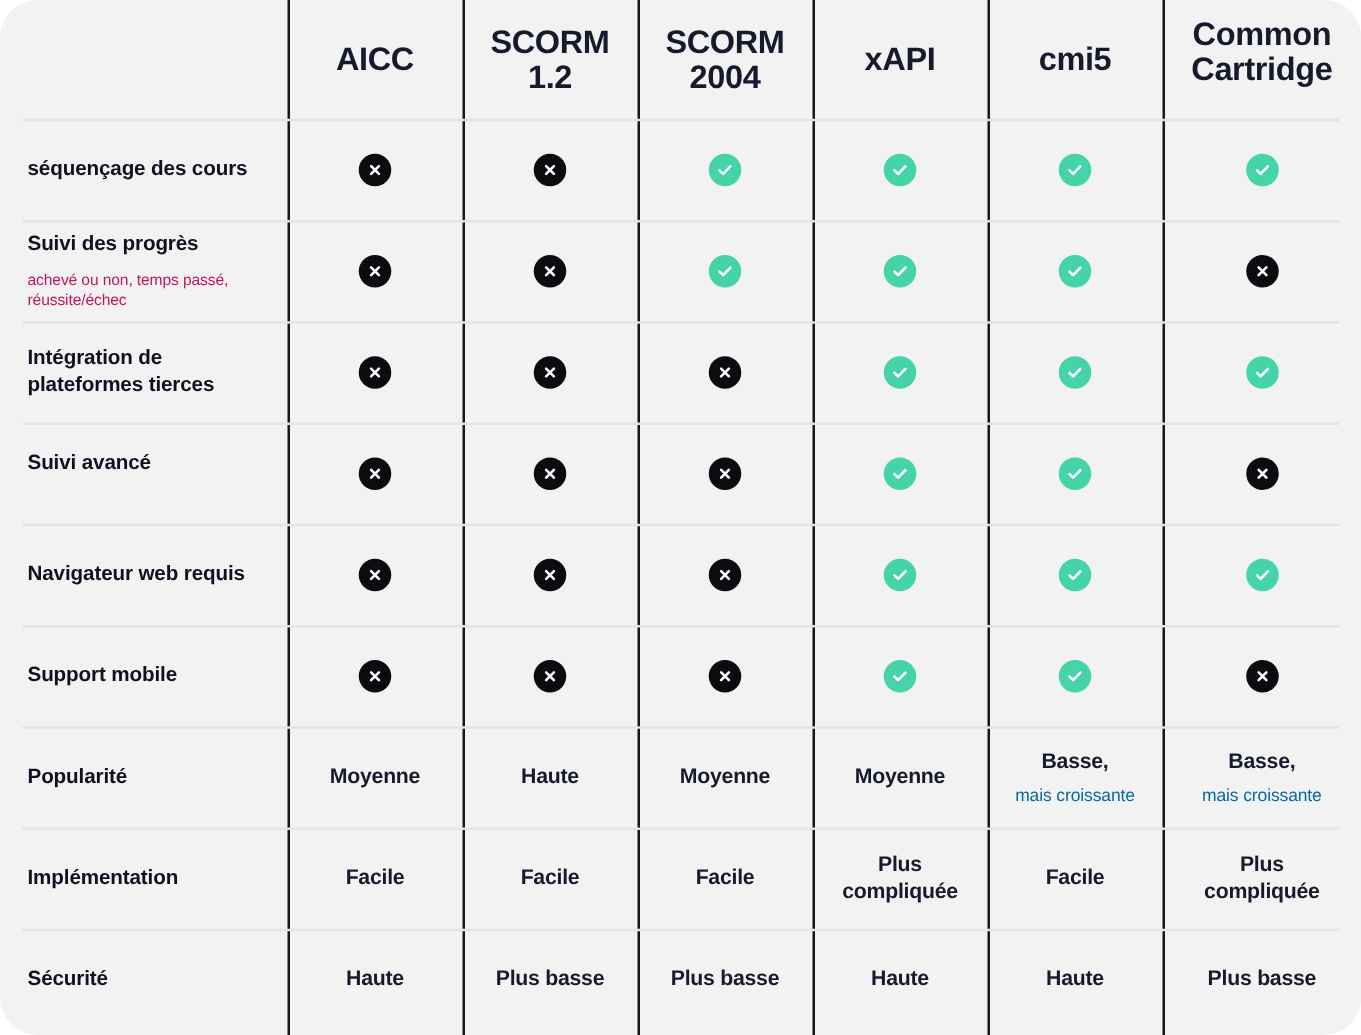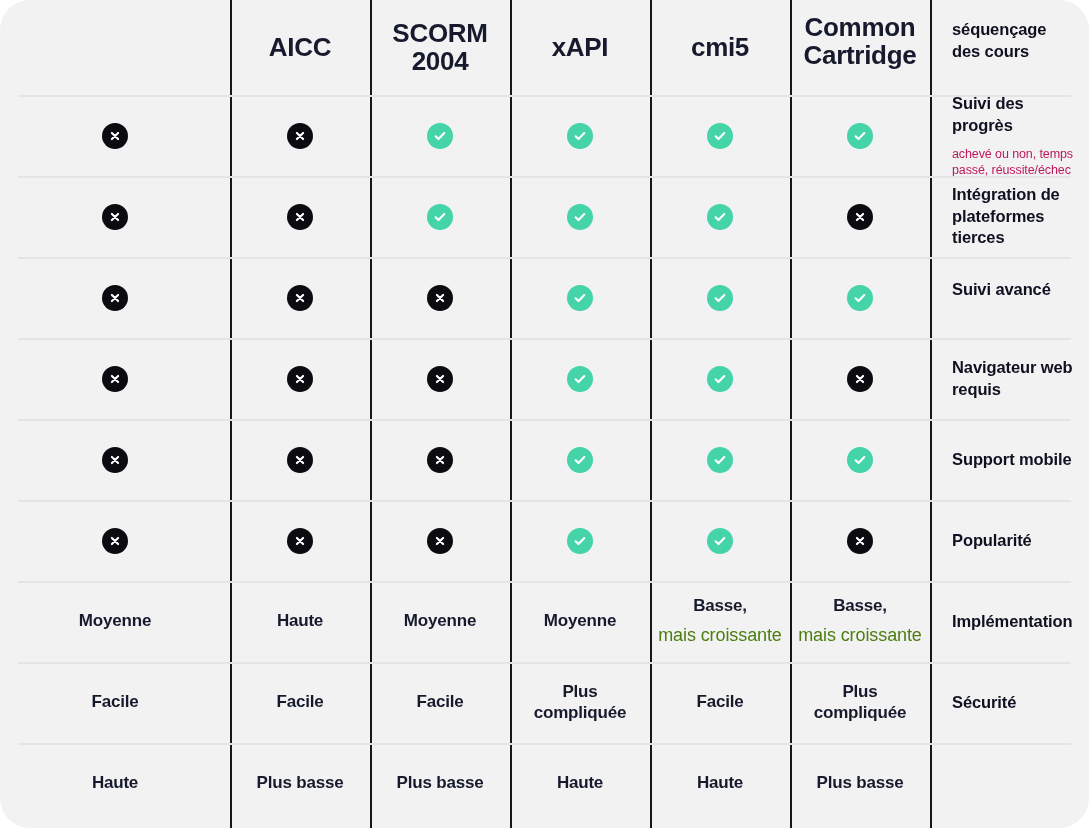--- a/index.html
+++ b/index.html
@@ -77,23 +77,23 @@
   
   .val {
     font-size: 17px;
     font-weight: 700;
     color: #161a2c;
     line-height: 1.18;
     letter-spacing: -0.2px;
   }
   .val .sub2 {
     display: block;
-    font-size: 18px;
+    font-size: 14px;
     font-weight: 400;
-    color: #4d7c0f;
+    color: #0369a1;
     line-height: 1.2;
     margin-top: 9px;
     letter-spacing: -0.1px;
   }
 
   
   .icon {
     width: 26px;
     height: 26px;
     border-radius: 50%;
@@ -122,20 +122,23 @@
   }
 </style>
 </head>
 <body>
 
 <div id="table-root">
   <div class="grid" id="grid">
       <div class="cell hdr-cell-wrap hdr-row-cell" style="height: 95px;"></div>
       <div class="cell hdr-cell-wrap hdr-row-cell" style="height: 95px;">
         <div class="hdr-cell">AICC</div>
+      </div>
+      <div class="cell hdr-cell-wrap hdr-row-cell" style="height: 95px;">
+        <div class="hdr-cell">SCORM 1.2</div>
       </div>
       <div class="cell hdr-cell-wrap hdr-row-cell" style="height: 95px;">
         <div class="hdr-cell">SCORM<br>2004</div>
       </div>
       <div class="cell hdr-cell-wrap hdr-row-cell" style="height: 95px;">
         <div class="hdr-cell">xAPI</div>
       </div>
       <div class="cell hdr-cell-wrap hdr-row-cell" style="height: 95px;">
         <div class="hdr-cell">cmi5</div>
       </div>

